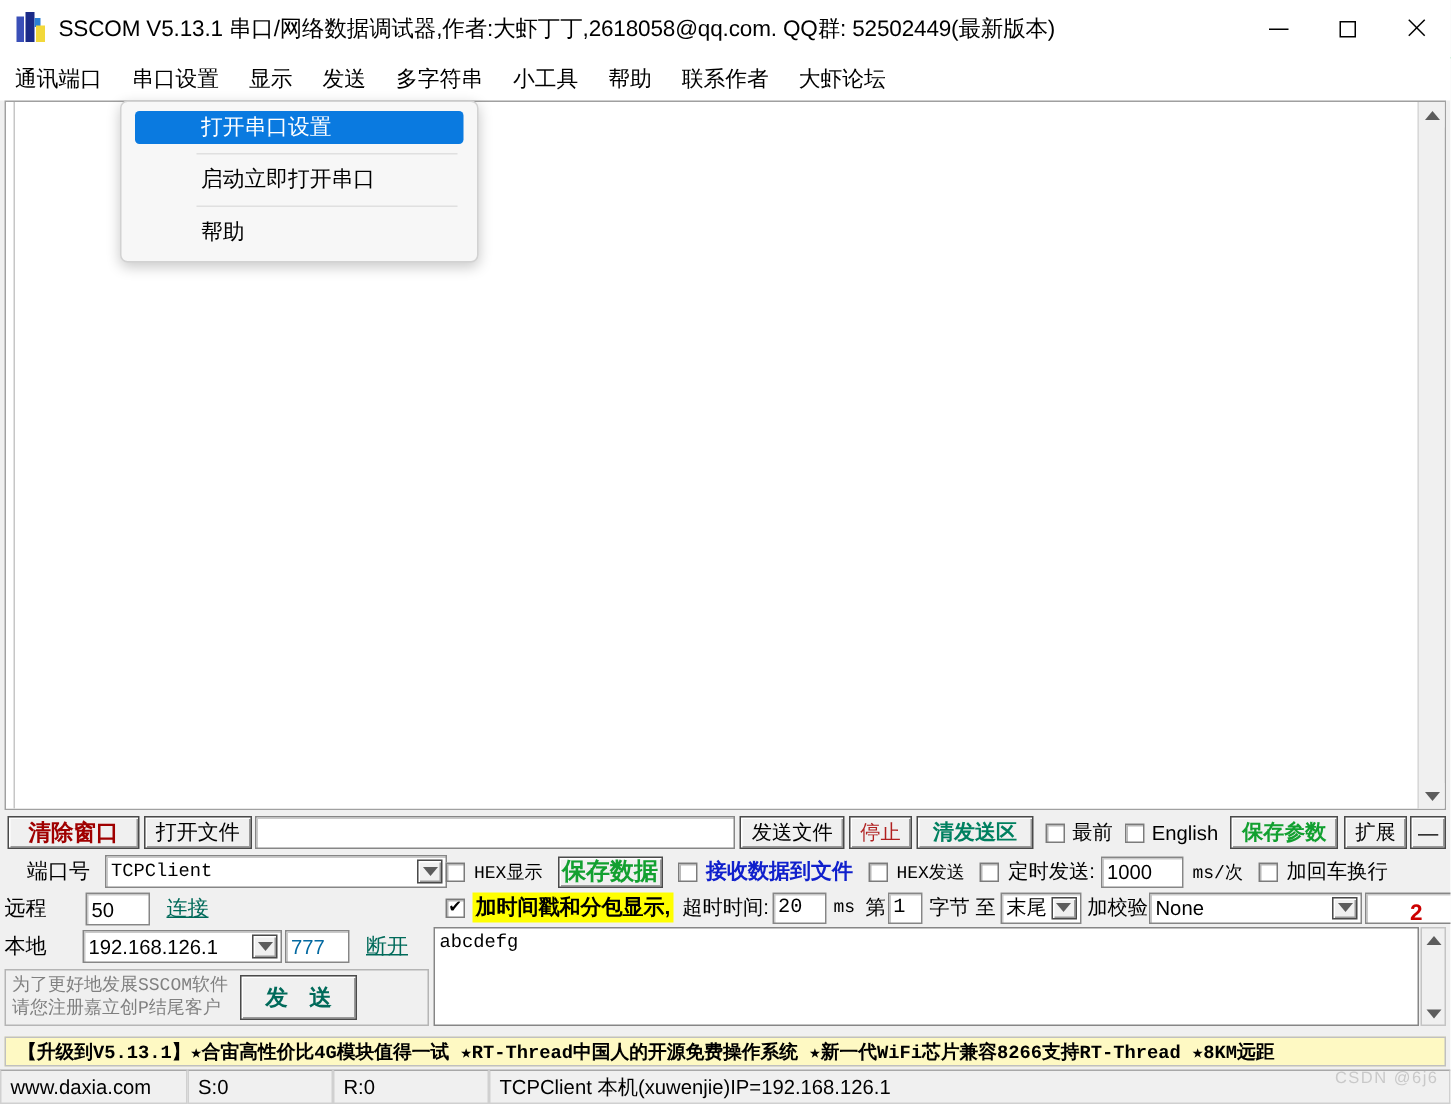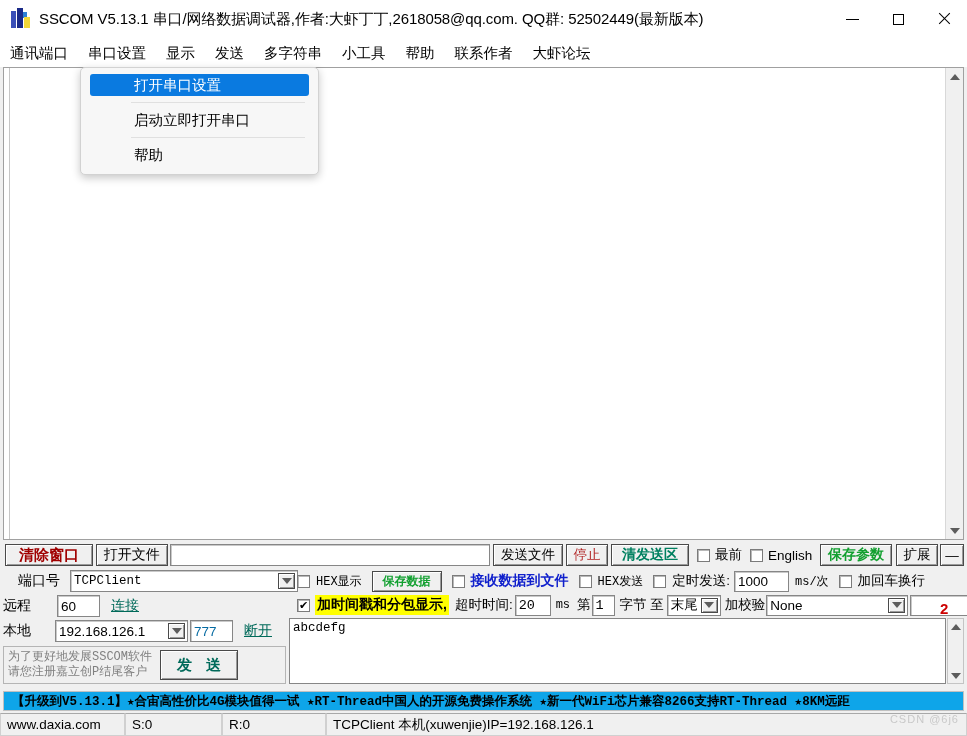--- a/index.html
+++ b/index.html
@@ -236,21 +236,21 @@
     width: 17px; height: 66px;
     background: #f0f0f0; border: 1px solid #c4c4c4;
     box-sizing: border-box;
     display: flex; flex-direction: column; justify-content: space-between; align-items: center;
   }
 
   
   .adbar {
     position: absolute; left: 3px; top: 691px;
     width: 961px; height: 20px;
-    background: #0ea5e9;
+    background: #fef9c3;
     border: 1px solid #c0c0c0;
     box-sizing: border-box;
     display: flex; align-items: center;
     overflow: hidden;
     font-family: "Liberation Mono", monospace;
     font-size: 12.5px; font-weight: bold; color: #000;
     white-space: nowrap;
     padding-left: 8px;
   }
 
@@ -372,21 +372,21 @@
         <div class="combo" style="width:228px;height:22px;">
           <span class="txtmono" style="font-family:'Liberation Mono',monospace;font-size:12.5px;">TCPClient</span>
           <span class="arrowbox">
               <span class="tri-dn"></span>
             </span>
         </div>
       </div>
 
       <div class="row-remote">
         <span class="lbl-col">远程</span>
-        <div class="txtfield" style="width:43px;height:22px;margin-left:2px;">60</div>
+        <div class="txtfield" style="width:43px;height:22px;margin-left:2px;">50</div>
         <div class="linkbtn" style="width:50px;height:22px;">连接</div>
       </div>
 
       <div class="row-local">
         <span class="lbl-col">本地</span>
         <div class="combo" style="width:133px;height:22px;">
           <span style="font-size:13.5px;">192.168.126.1</span>
           <span class="arrowbox">
               <span class="tri-dn"></span>
             </span>
@@ -399,21 +399,21 @@
         <div class="promo-text"><span>为了更好地发展SSCOM软件</span><br><span>请您注册嘉立创P结尾客户</span></div>
         <div class="btn btn-send">发 送</div>
       </div>
     </div>
 
     <div class="right-col">
 
       <div style="position:absolute;left:0;top:0;height:22px;display:flex;align-items:center;">
         <span class="cbx" style="margin-left:8px;"></span>
         <span class="lbl-sm" style="margin-left:6px;">HEX显示</span>
-        <div class="btn" style="width:70px;height:21px;margin-left:10px;color:#12a030;font-weight:bold;font-size:12px;">保存数据</div>
+        <div class="btn" style="width:70px;height:21px;margin-left:10px;color:#12a030;font-weight:bold;font-size:16px;">保存数据</div>
         <span class="cbx" style="margin-left:10px;"></span>
         <span class="lbl" style="margin-left:6px;color:#1020cc;font-weight:bold;font-size:14px;">接收数据到文件</span>
         <span class="cbx" style="margin-left:10px;"></span>
         <span class="lbl-sm" style="margin-left:6px;">HEX发送</span>
         <span class="cbx" style="margin-left:10px;"></span>
         <span class="lbl" style="margin-left:6px;">定时发送:</span>
         <div class="txtfield" style="width:55px;height:21px;margin-left:4px;font-family:Liberation Sans, sans-serif;">1000</div>
         <span class="lbl-sm" style="margin-left:6px;">ms/次</span>
         <span class="cbx" style="margin-left:10px;"></span>
         <span class="lbl" style="margin-left:6px;">加回车换行</span>

